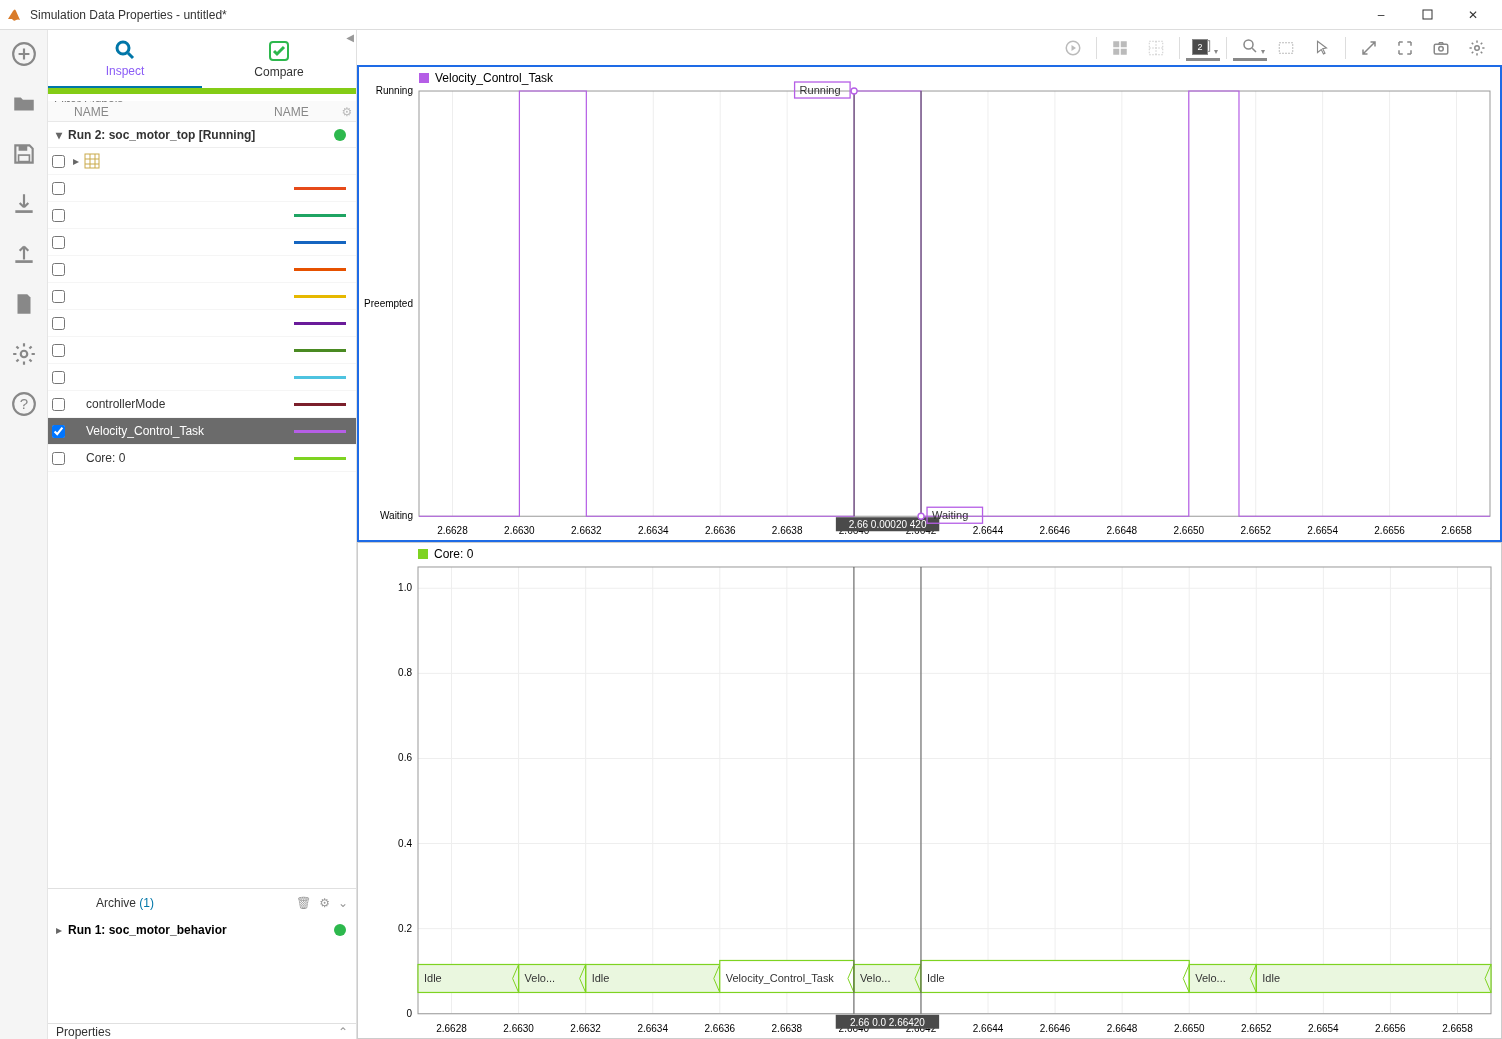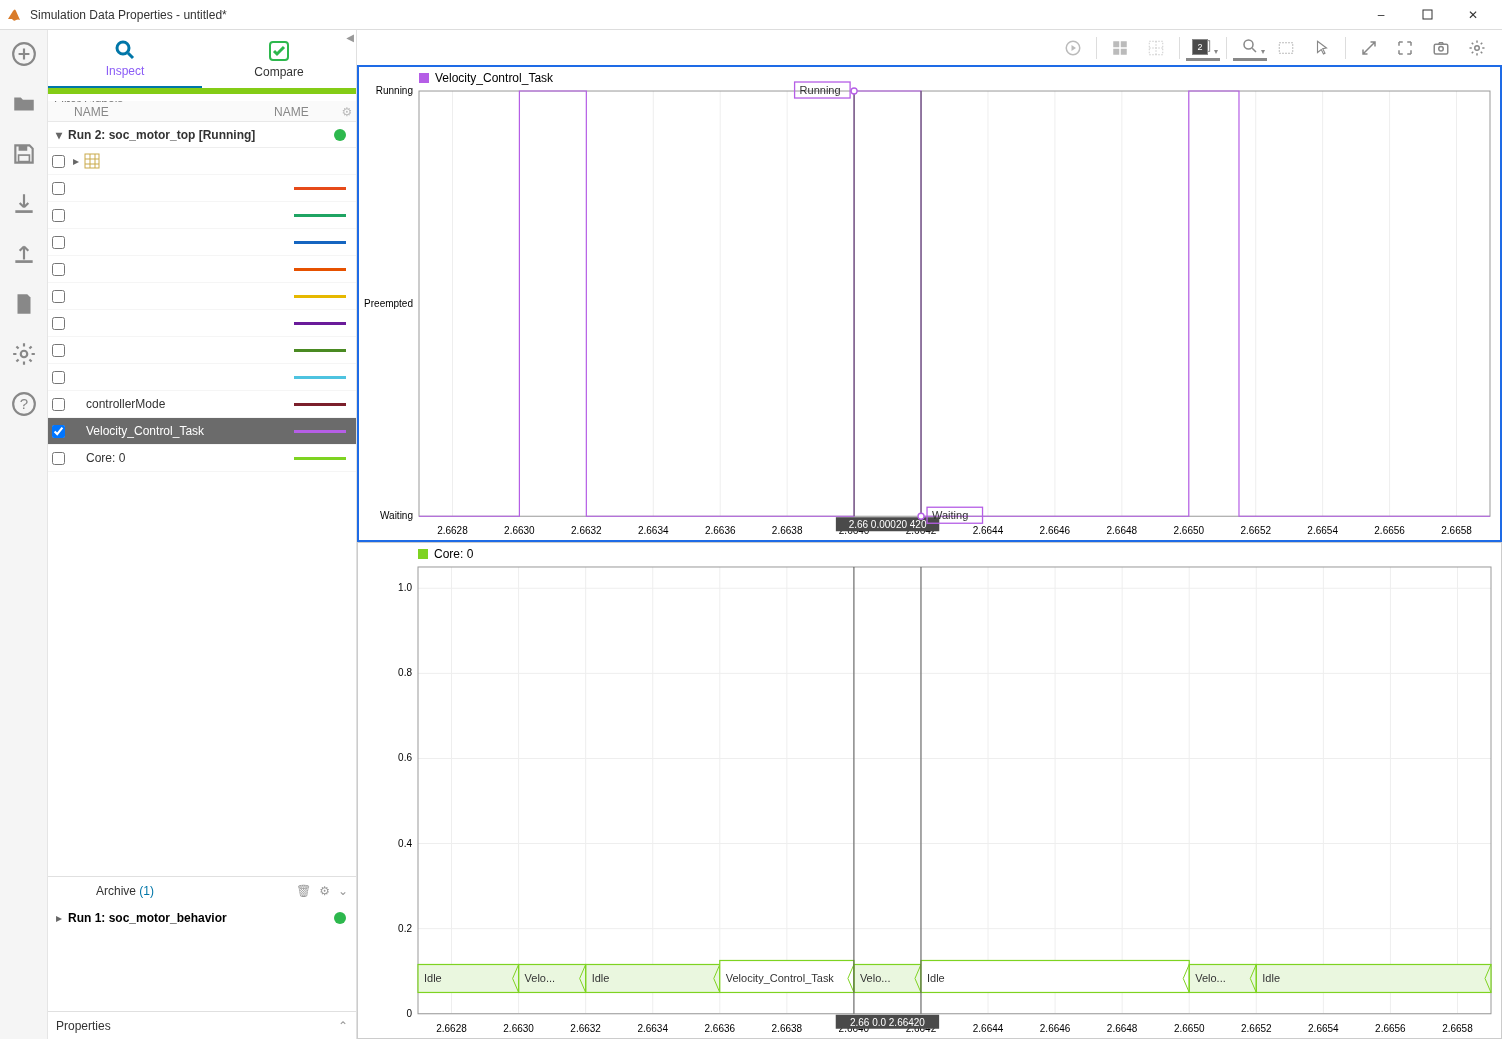--- a/index.html
+++ b/index.html
@@ -48,21 +48,21 @@
 .sigrow.sel  { background: #6b6b6b; color: #fff; }
 
 .archive { border-top: 1px solid #e0e0e0; }
 .archive .ahdr { display:flex; align-items:center; height:28px; padding:0 8px; font-size:12px; color:#333;margin-left:40px; }
 .archive .ahdr .cnt { color:#0076A8; }
 .archive .ahdr .icons { margin-left:auto; display:flex; gap:8px; color:#999; }
 .archive .arow { display: flex; align-items: center; height: 26px; padding-left: 4px; font-size:12px; }
 .archive .arow .tog { width:14px; text-align:center; color:#666; }
 .archive .arow .dot { width:12px; height:12px; border-radius:50%; background:#2db84d; margin-left:auto; margin-right:10px; }
 
-.props { height: 28px; border-top: 1px solid #e0e0e0; display:flex; align-items:center; padding:0 8px; font-size:12px; color:#333; }
+.props { height: 16px; border-top: 1px solid #e0e0e0; display:flex; align-items:center; padding:0 8px; font-size:12px; color:#333; }
 .props .chev { margin-left:auto; color:#999; }
 
 
 .main { flex: 1; display: flex; flex-direction: column; background:#fff; min-width:0; }
 .maintoolbar { height: 36px; border-bottom: 1px solid #e5e5e5; display:flex; align-items:center; justify-content:flex-end; padding:0 8px; gap:2px; }
 .maintoolbar .mbtn { width:34px; height:30px; display:flex; align-items:center; justify-content:center; color:#888; position:relative; }
 .maintoolbar .mbtn.badge::after { content:"2"; position:absolute; left:6px; top:4px; width:14px; height:14px; background:#4a4a4a; color:#fff; font-size:9px; display:flex; align-items:center; justify-content:center; border:1px solid #888; }
 .maintoolbar .sep { width:1px; height:22px; background:#ddd; margin:0 4px; }
 .maintoolbar svg { width:18px; height:18px; }
 .maintoolbar .dd::before { content:"▾"; font-size:8px; position:absolute; right:2px; bottom:2px; color:#888; }

